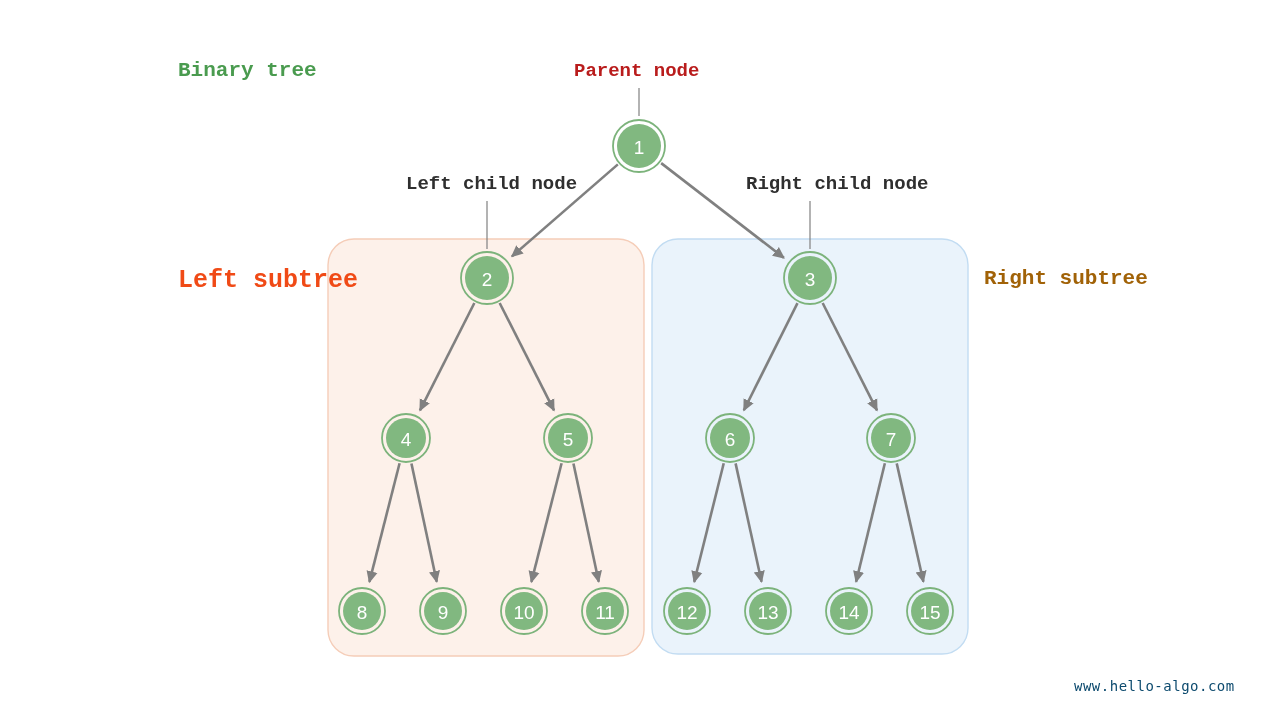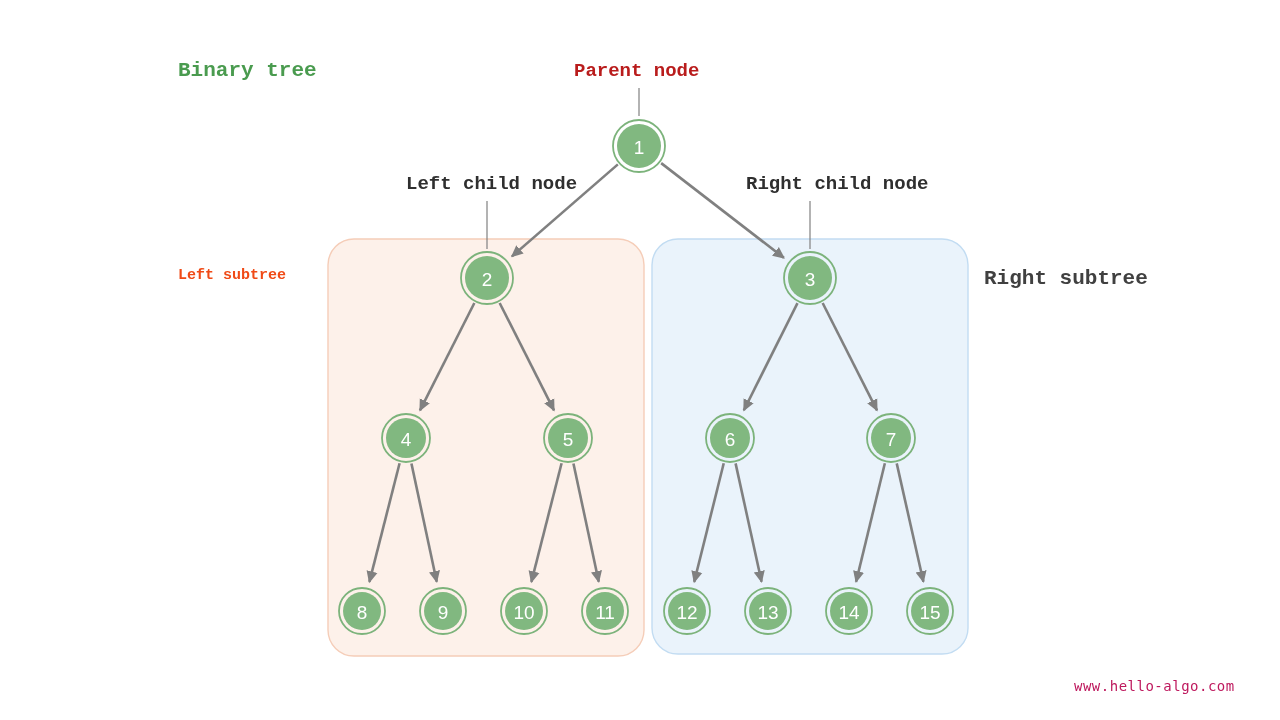--- a/index.html
+++ b/index.html
@@ -32,28 +32,28 @@
     line-height: 1;
     font-family: Liberation Mono, monospace;
   }
   .title-binary {
     font-size: 21px;
     color: #4a9b4f;
     left: 178px;
     top: 60px;
   }
   .label-left-subtree {
-    font-size: 15px;
+    font-size: 25px;
     color: #f04a16;
     left: 178px;
     top: 268px;
   }
   .label-right-subtree {
     font-size: 21px;
-    color: #404040;
+    color: #a16207;
     left: 984px;
     top: 268px;
   }
   .label-parent {
     font-size: 19px;
     color: #b91c1c;
     left: 574px;
     top: 62px;
   }
   .label-left-child {
@@ -68,21 +68,21 @@
     left: 722px;
     top: 175px;
     margin-left: 24px;
   }
   .watermark {
     position: absolute;
     left: 1074px;
     top: 678px;
     font-family: "DejaVu Sans Mono", "Liberation Mono", monospace;
     font-size: 14px;
-    color: #be185d;
+    color: #0c4a6e;
     letter-spacing: 0.5px;
     white-space: nowrap;
   }
   .node-num {
     font-family: "Liberation Sans", sans-serif;
     font-size: 19px;
     fill: #ffffff;
     text-anchor: middle;
     dominant-baseline: central;
   }

